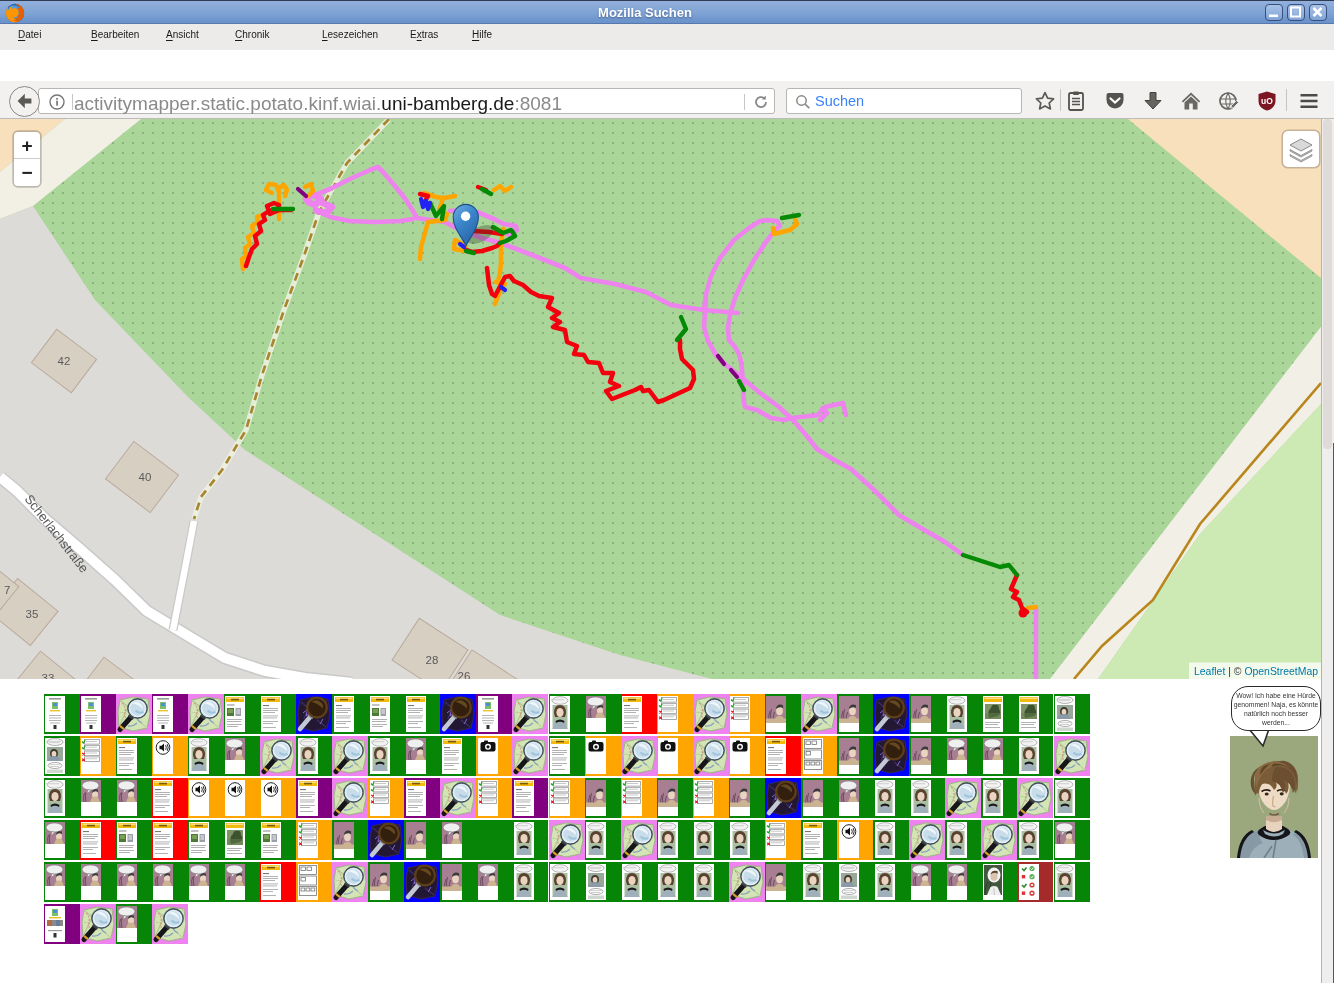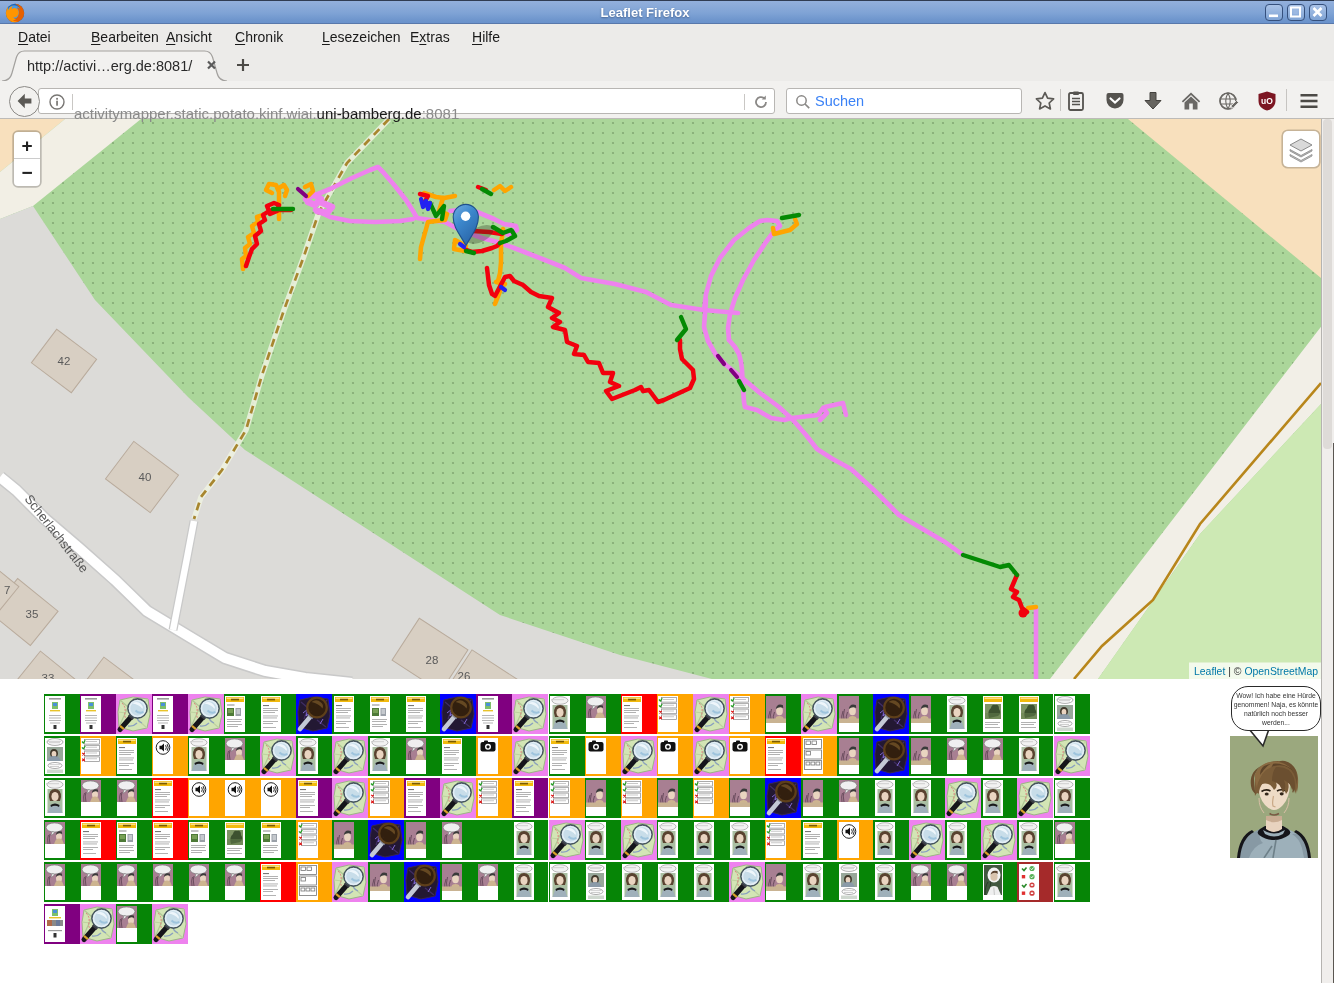--- a/index.html
+++ b/index.html
@@ -7,32 +7,32 @@
  
  #title{position:absolute;left:0;top:0;width:1334px;height:24px;
    background:linear-gradient(#93b0dc,#7fa3d5 55%,#6f96cd 85%,#6a92cc);
    border-top:1px solid #303c52;box-sizing:border-box;border-bottom:1px solid #5878ab;}
  #title .txt{position:absolute;left:0;right:44px;top:4px;text-align:center;color:#fff;
    font-weight:bold;font-size:13px;text-shadow:0 1px 2px #44618e;}
  .wbtn{position:absolute;top:3px;width:18px;height:17px;border:1.5px solid #35507d;border-radius:4px;
    background:linear-gradient(#aac3e8,#7fa3d4);box-sizing:border-box;}
  
  #menubar{position:absolute;left:0;top:24px;width:1334px;height:26px;background:#ECEBE9;}
- .mi{position:absolute;top:5px;font-size:14px;color:#1a1a1a;}
+ .mi{position:absolute;top:5px;font-size:10px;color:#1a1a1a;}
  .mi u{text-decoration:underline;text-underline-offset:2px;}
  
  #tabbar{position:absolute;left:0;top:50px;width:1334px;height:31px;background:#ECEBE9;}
  
  #navbar{position:absolute;left:0;top:81px;width:1334px;height:38px;background:#F2F1EF;
    border-bottom:1px solid #bdbbb8;box-sizing:border-box;}
  #backb{position:absolute;left:9px;top:86px;width:31px;height:31px;border-radius:50%;
    border:1.5px solid #8c8a87;background:#F2F1EF;box-sizing:border-box;z-index:5;}
  #urlbar{position:absolute;left:38px;top:88px;width:737px;height:26px;background:#fff;
    border:1px solid #b8b6b3;border-radius:3px;box-sizing:border-box;z-index:4;}
- #urlbar .txt{position:absolute;left:35px;top:16px;font-size:15px;color:#8a8a8a;white-space:nowrap;}
+ #urlbar .txt{position:absolute;left:35px;top:4px;font-size:19px;color:#8a8a8a;white-space:nowrap;}
  #urlbar .txt b{color:#1a1a1a;font-weight:normal;}
  #searchbar{position:absolute;left:786px;top:88px;width:236px;height:26px;background:#fff;
    border:1px solid #b8b6b3;border-radius:3px;box-sizing:border-box;}
  #searchbar .txt{position:absolute;left:28px;top:4px;font-size:14.5px;color:#3b82f6;}
  .tbi{position:absolute;top:89px;}
  
  #zoomctl{position:absolute;left:14px;top:132px;width:26px;height:54px;background:#fff;
    border-radius:4px;box-shadow:0 0 0 1.7px rgba(0,0,0,0.22);z-index:10;}
  #zoomctl .zp{position:absolute;left:0;width:26px;text-align:center;font-weight:bold;color:#222;font-size:19px;}
  #zoomctl hr{position:absolute;top:26.2px;left:0;width:26px;margin:0;border:none;border-top:1px solid #ccc;}
@@ -267,21 +267,21 @@
  </defs>
     </svg>
 
  <div id="title">
    <svg style="position:absolute;left:5px;top:2px" width="20" height="20" viewBox="0 0 20 20">
      <circle cx="10" cy="10" r="9.2" fill="#1f62b0"></circle>
      <circle cx="9" cy="9" r="6.8" fill="#4d9be0"></circle>
      <path d="M10,0.8 a9.2,9.2 0 0 1 9.2,9.2 a9.2,9.2 0 0 1 -9.2,9.2 q-4,0 -6.5,-2.2 q2.8,1 5.5,-0.2 q4.6,-2 4.8,-7 q0.1,-3 -2,-5.2 q2.2,0.3 3.2,1.8 q-0.3,-2.8 -3,-4.4 q-1.8,-1 -2,-1.2 z" fill="#e66000"></path>
      <path d="M10,19.2 a9.2,9.2 0 0 1 -9.2,-9.2 q0,-3.8 2.4,-6.4 q-0.8,2.2 0.3,3.6 q1,-3.4 4.3,-4.4 q-1.6,1.8 -1,3.4 q1.6,-1.6 3.8,-1 q2.7,0.8 3,3.6 q0.3,3.4 -2.4,5 q-1.5,0.8 -3,0.4 q1,1.8 3.2,1.6 q-1.2,1.6 -3.6,1.4 q2,1.6 4.8,0.8 q-1.2,0.9 -2.6,1.2 z" fill="#ff9500"></path>
    </svg>
-   <div class="txt">Leaflet Firefox</div>
+   <div class="txt">Mozilla Suchen</div>
    <div class="wbtn" style="left:1265px"><svg width="15" height="14" viewBox="0 0 15 14">
           <rect x="3" y="9.5" width="9" height="2.6" fill="#fff"></rect>
         </svg></div>
    <div class="wbtn" style="left:1287px"><svg width="15" height="14" viewBox="0 0 15 14">
           <rect x="3" y="2.5" width="9" height="9" fill="none" stroke="#fff" stroke-width="2"></rect>
           <rect x="5.4" y="4.9" width="4.2" height="4.2" fill="#9db9e2"></rect>
         </svg></div>
    <div class="wbtn" style="left:1309px"><svg width="15" height="14" viewBox="0 0 15 14">
           <path d="M3.5,3 L11.5,11 M11.5,3 L3.5,11" stroke="#fff" stroke-width="2.6"></path>
         </svg></div>
@@ -290,28 +290,20 @@
  <div id="menubar">
       <span class="mi" style="left:18px"><u>D</u>atei</span>
       <span class="mi" style="left:91px"><u>B</u>earbeiten</span>
       <span class="mi" style="left:166px"><u>A</u>nsicht</span>
       <span class="mi" style="left:235px"><u>C</u>hronik</span>
       <span class="mi" style="left:322px"><u>L</u>esezeichen</span>
       <span class="mi" style="left:410px">E<u>x</u>tras</span>
       <span class="mi" style="left:472px"><u>H</u>ilfe</span>
     </div>
 
- <div id="tabbar">
-  <svg width="280" height="31" viewBox="0 0 280 31" style="position:absolute;left:0;top:0">
-    <path d="M2,31 q8,0 10,-8 l4.5,-16 q2,-6 8,-6 l180,0 q6,0 8,6 l4.5,16 q2,8 10,8" fill="#F2F1EF" stroke="#a3a19e" stroke-width="1.2"></path>
-    <text x="27" y="21" font-size="14.5" fill="#2a2a2a" font-family="Liberation Sans">http://activi…erg.de:8081/</text>
-    <path d="M208,11.5 l7,7 m0,-7 l-7,7" stroke="#5a5a5a" stroke-width="2.2"></path>
-    <path d="M243,9 v12 M237,15 h12" stroke="#4c4a46" stroke-width="2.2"></path>
-  </svg>
- </div>
 
  <div id="navbar"></div>
  <div id="backb">
    <svg width="28" height="28" viewBox="0 0 28 28">
         <path d="M14.8,6.8 L7.6,14 l7.2,7.2 v-4.6 h6.6 v-5.2 h-6.6 z" fill="#5b5955"></path>
       </svg>
  </div>
  <div id="urlbar">
    <svg style="position:absolute;left:10px;top:5px" width="16" height="16" viewBox="0 0 16 16">
         <circle cx="8" cy="8" r="7" fill="none" stroke="#787673" stroke-width="1.4"></circle>

